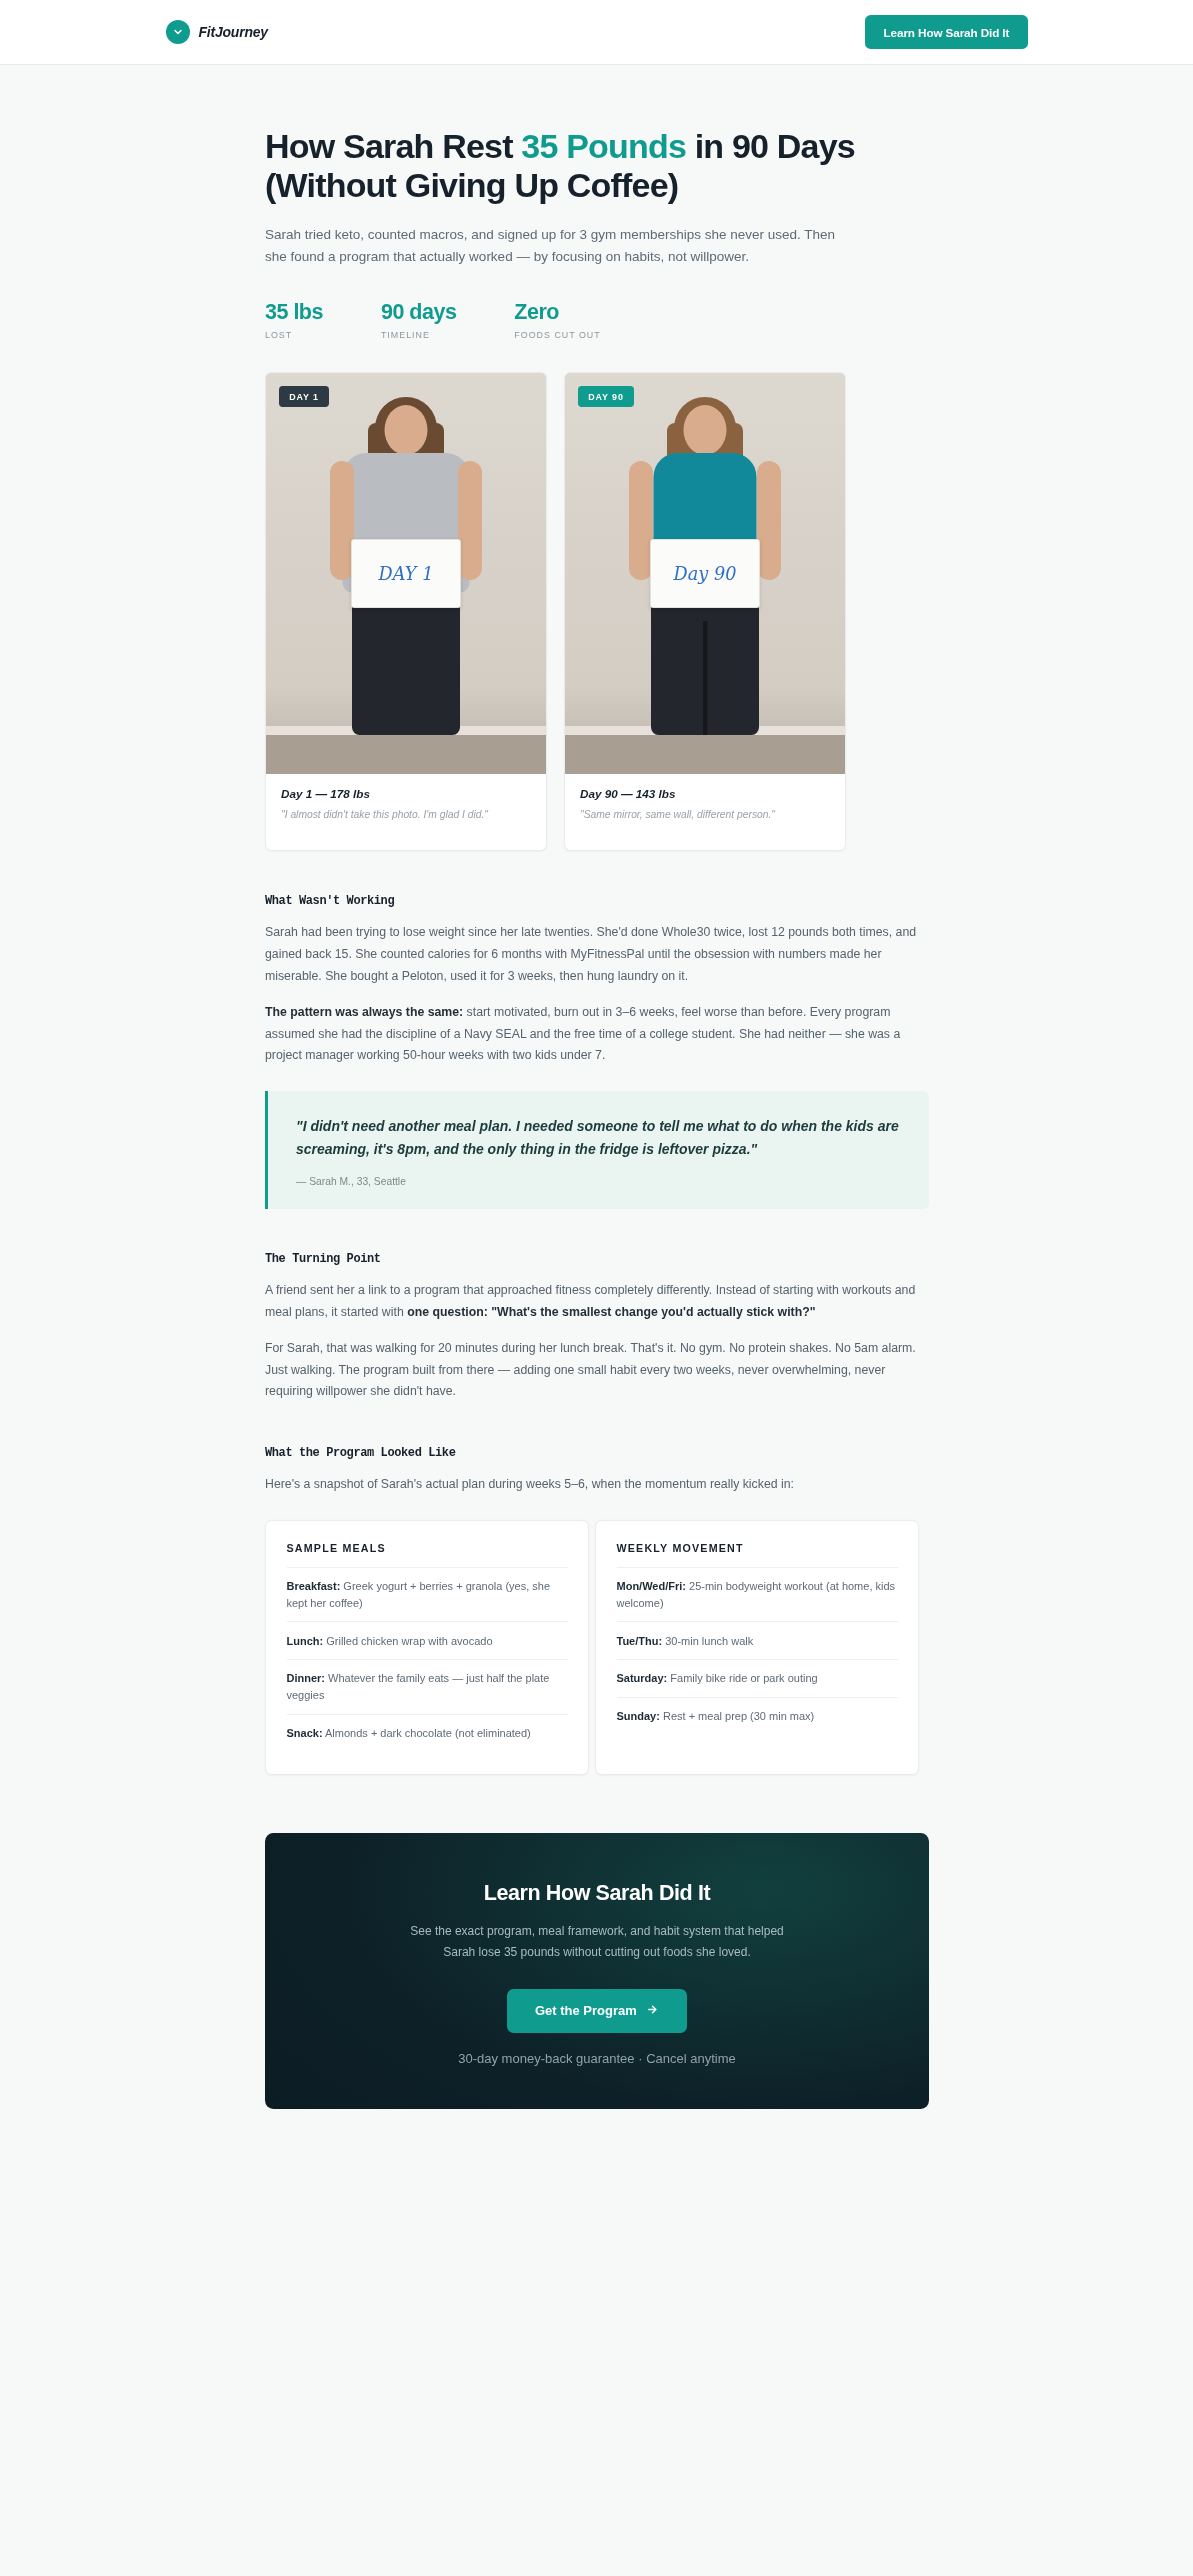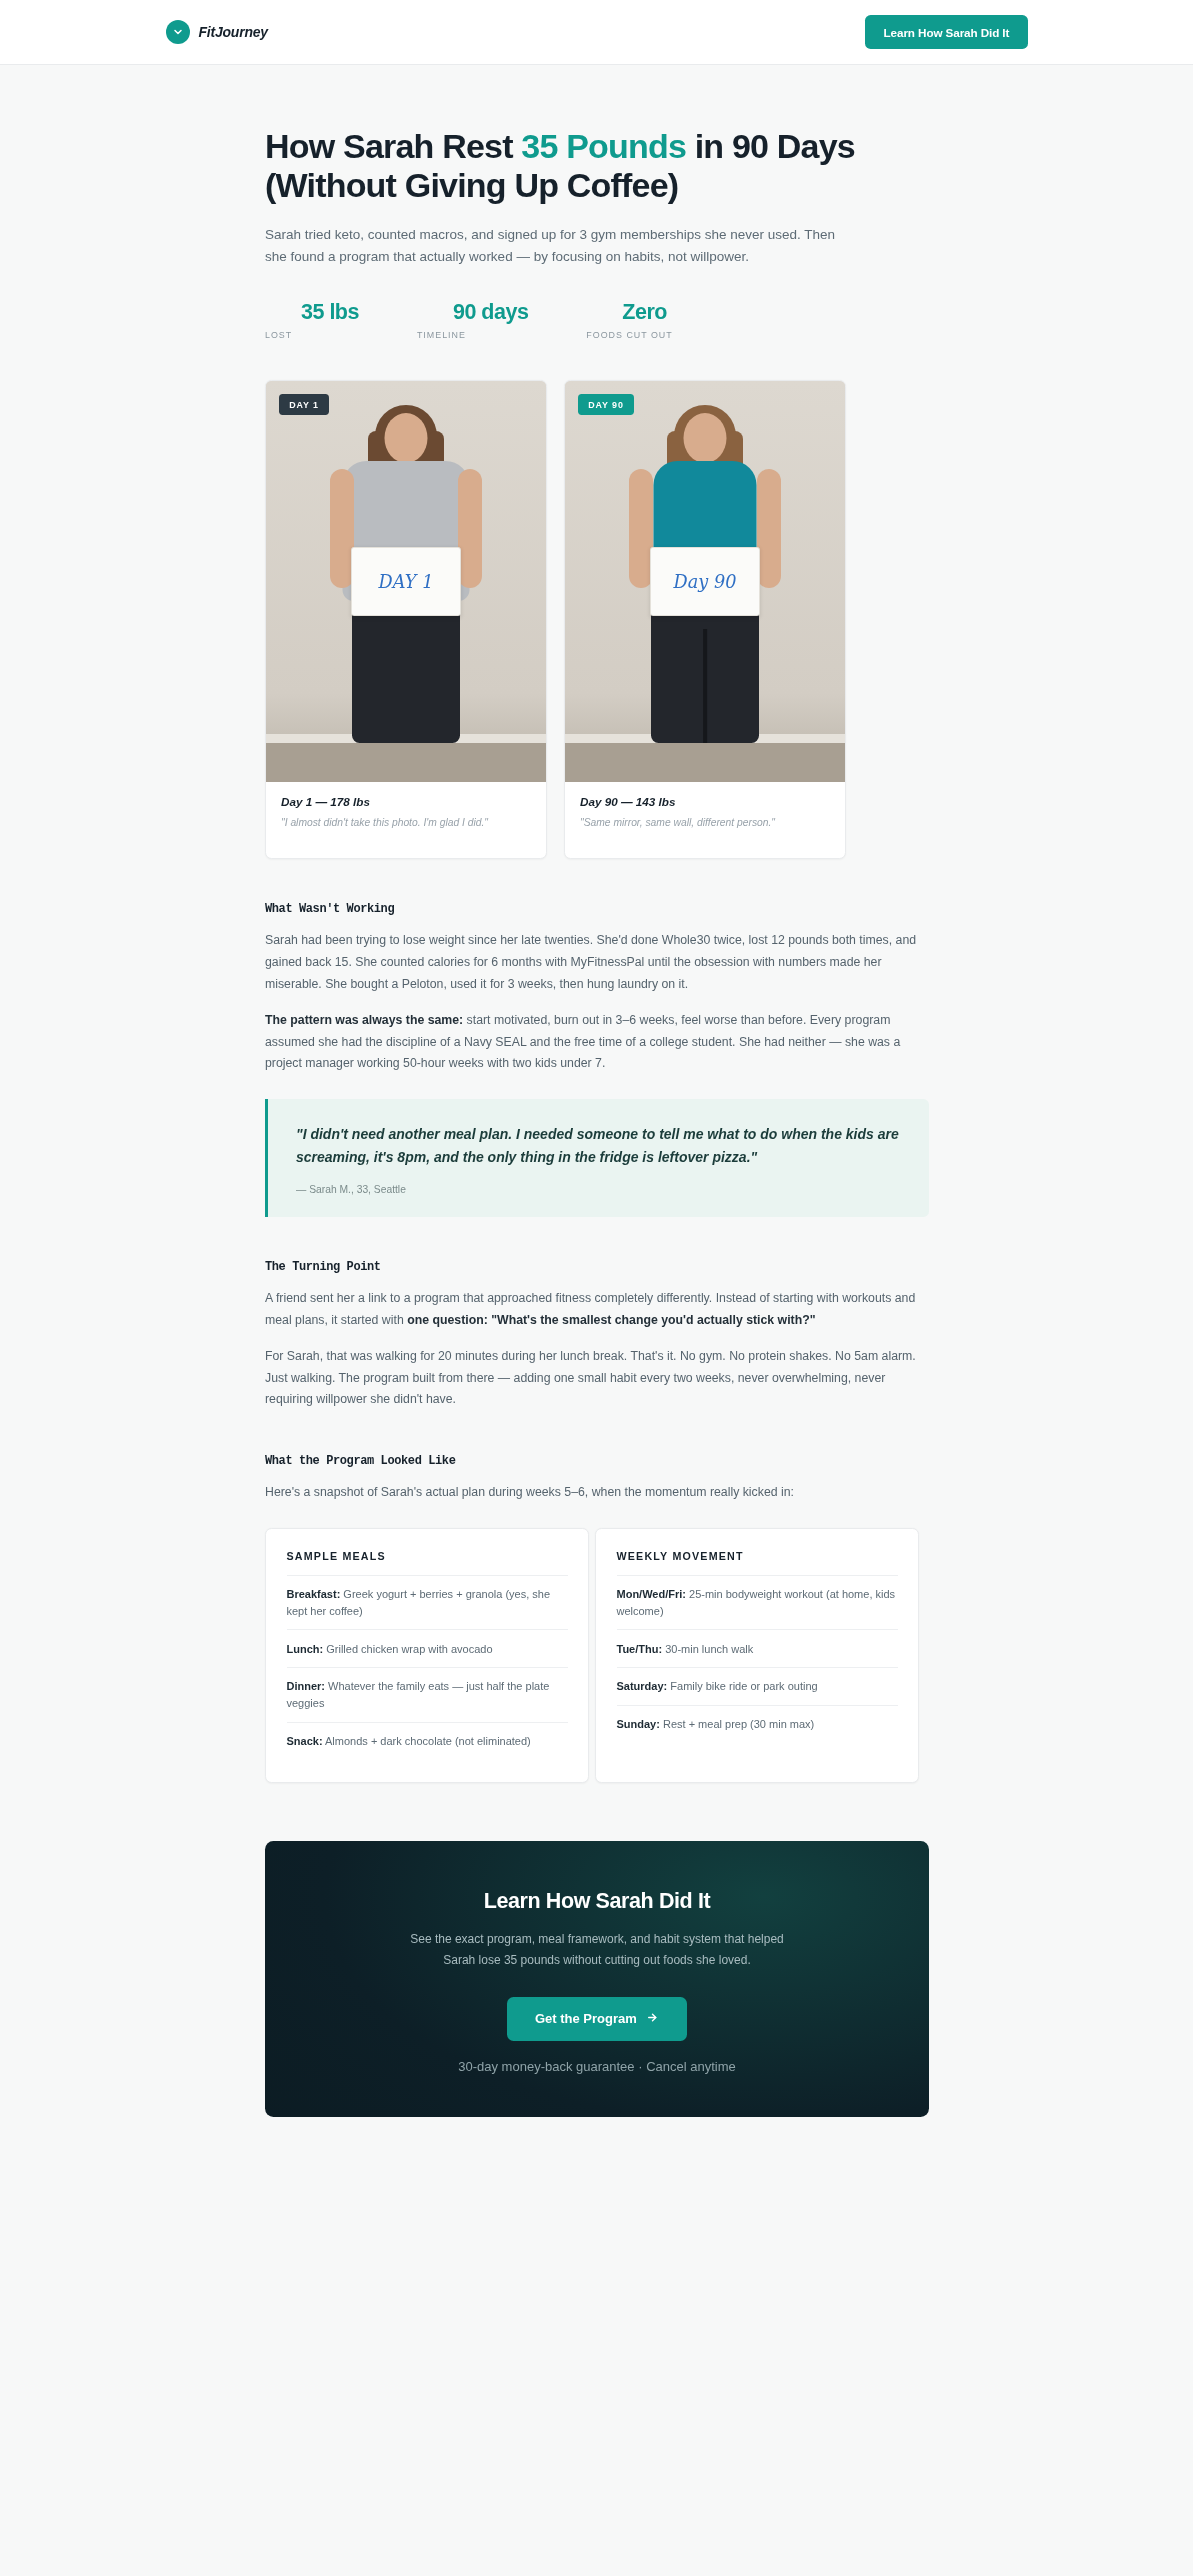--- a/index.html
+++ b/index.html
@@ -50,31 +50,30 @@
   }
   h1.headline .accent { color: #0f9b8e; }
   .subhead {
     margin-top: 17.7px;
     font-size: 13.5px; line-height: 1.66; color: #5d6b75;
     max-width: 588px;
   }
 
   
   .stats { display: flex; gap: 58px; margin-top: 32px; }
-  .stat-value { font-size: 21.5px; font-weight: bold; color: #0f9b8e; letter-spacing: -0.5px; margin-left: 36px; }
+  .stat-value { font-size: 21.5px; font-weight: bold; color: #0f9b8e; letter-spacing: -0.5px; }
   .stat-label { margin-top: 4.7px; font-size: 8.9px; letter-spacing: 1px; color: #8b979f; }
 
   
   .compare { display: flex; gap: 17px; margin-top: 32px; }
   .compare-card {
     width: 282px; background: #fff;
     border: 0.9px solid #e9ebed; border-radius: 6.5px;
     overflow: hidden;
     box-shadow: 0 0.9px 1.9px rgba(16,24,32,.04);
-    margin-top: 8px;
   }
   .photo {
     position: relative; height: 401px;
     background: linear-gradient(#d9d4cc, #cdc7bd);
     overflow: hidden;
   }
   .photo .wall { position: absolute; inset: 0; background: linear-gradient(180deg,#ddd8d0 0%, #d3cdc4 78%, #b9b2a7 100%); }
   .photo .floor { position: absolute; left:0; right:0; bottom:0; height: 39px; background: #a89f92; }
   .photo .baseboard { position: absolute; left:0; right:0; bottom:39px; height: 9.3px; background: #e6e2db; }
   .badge {

